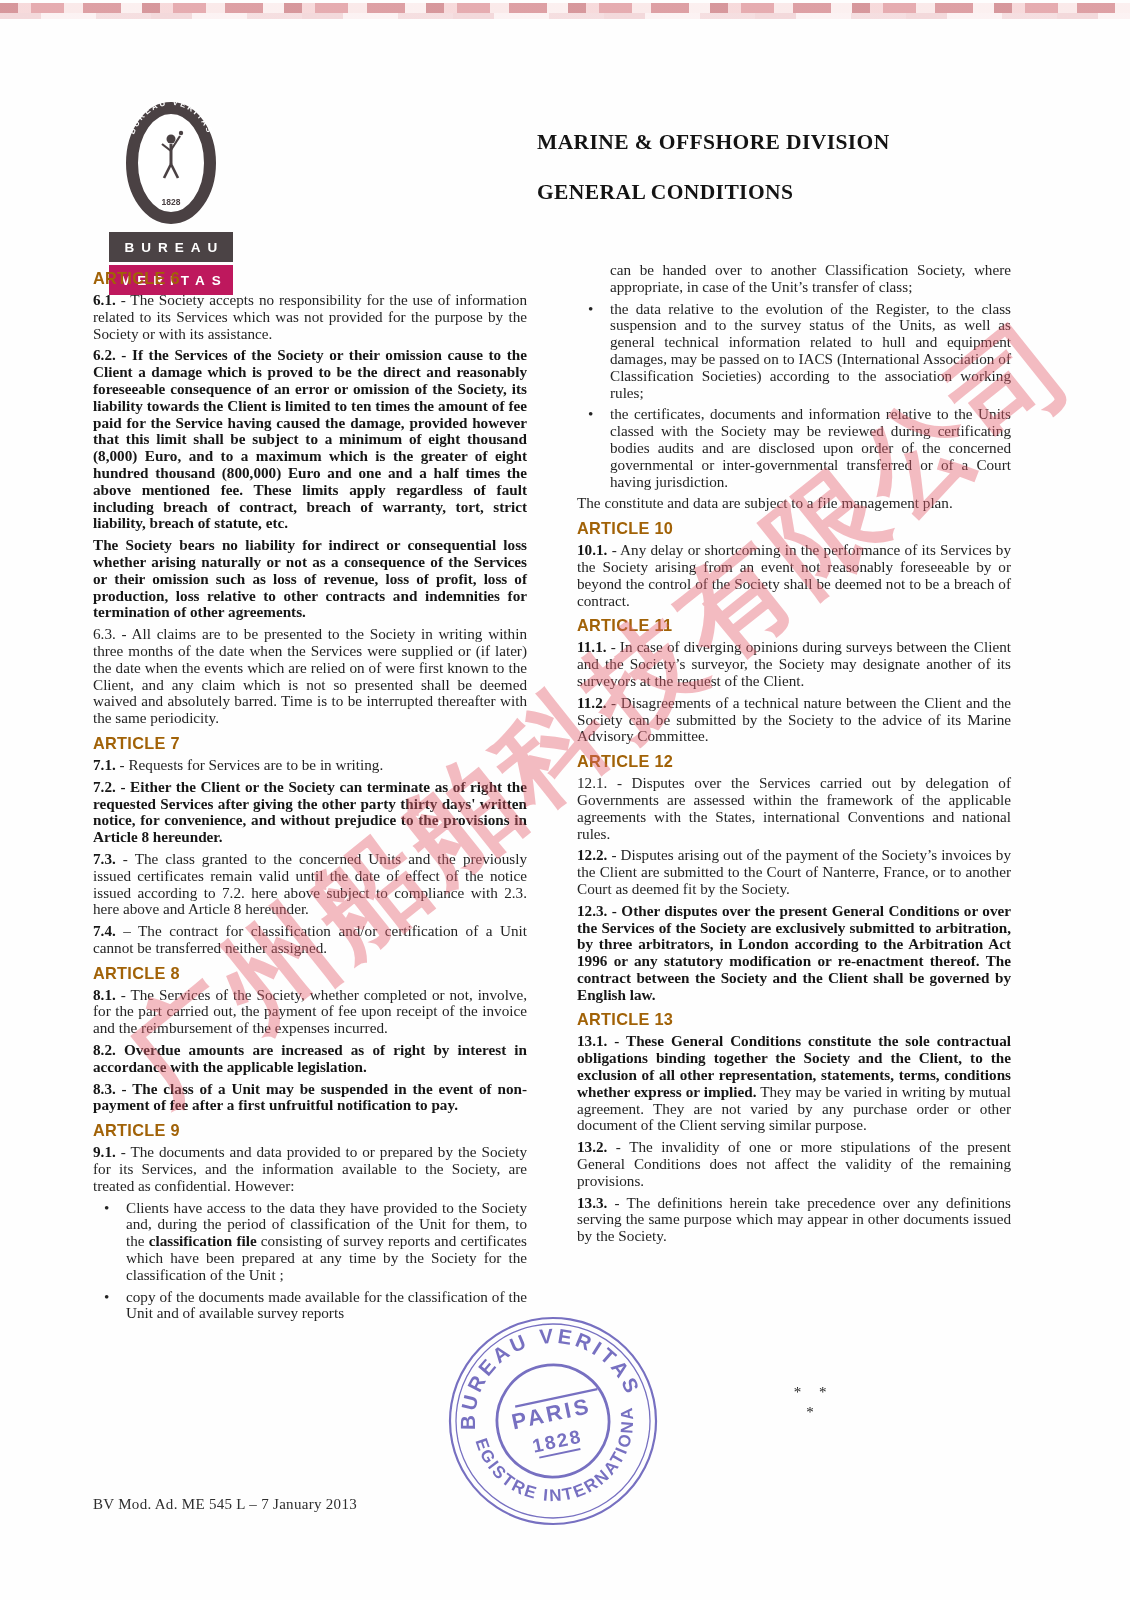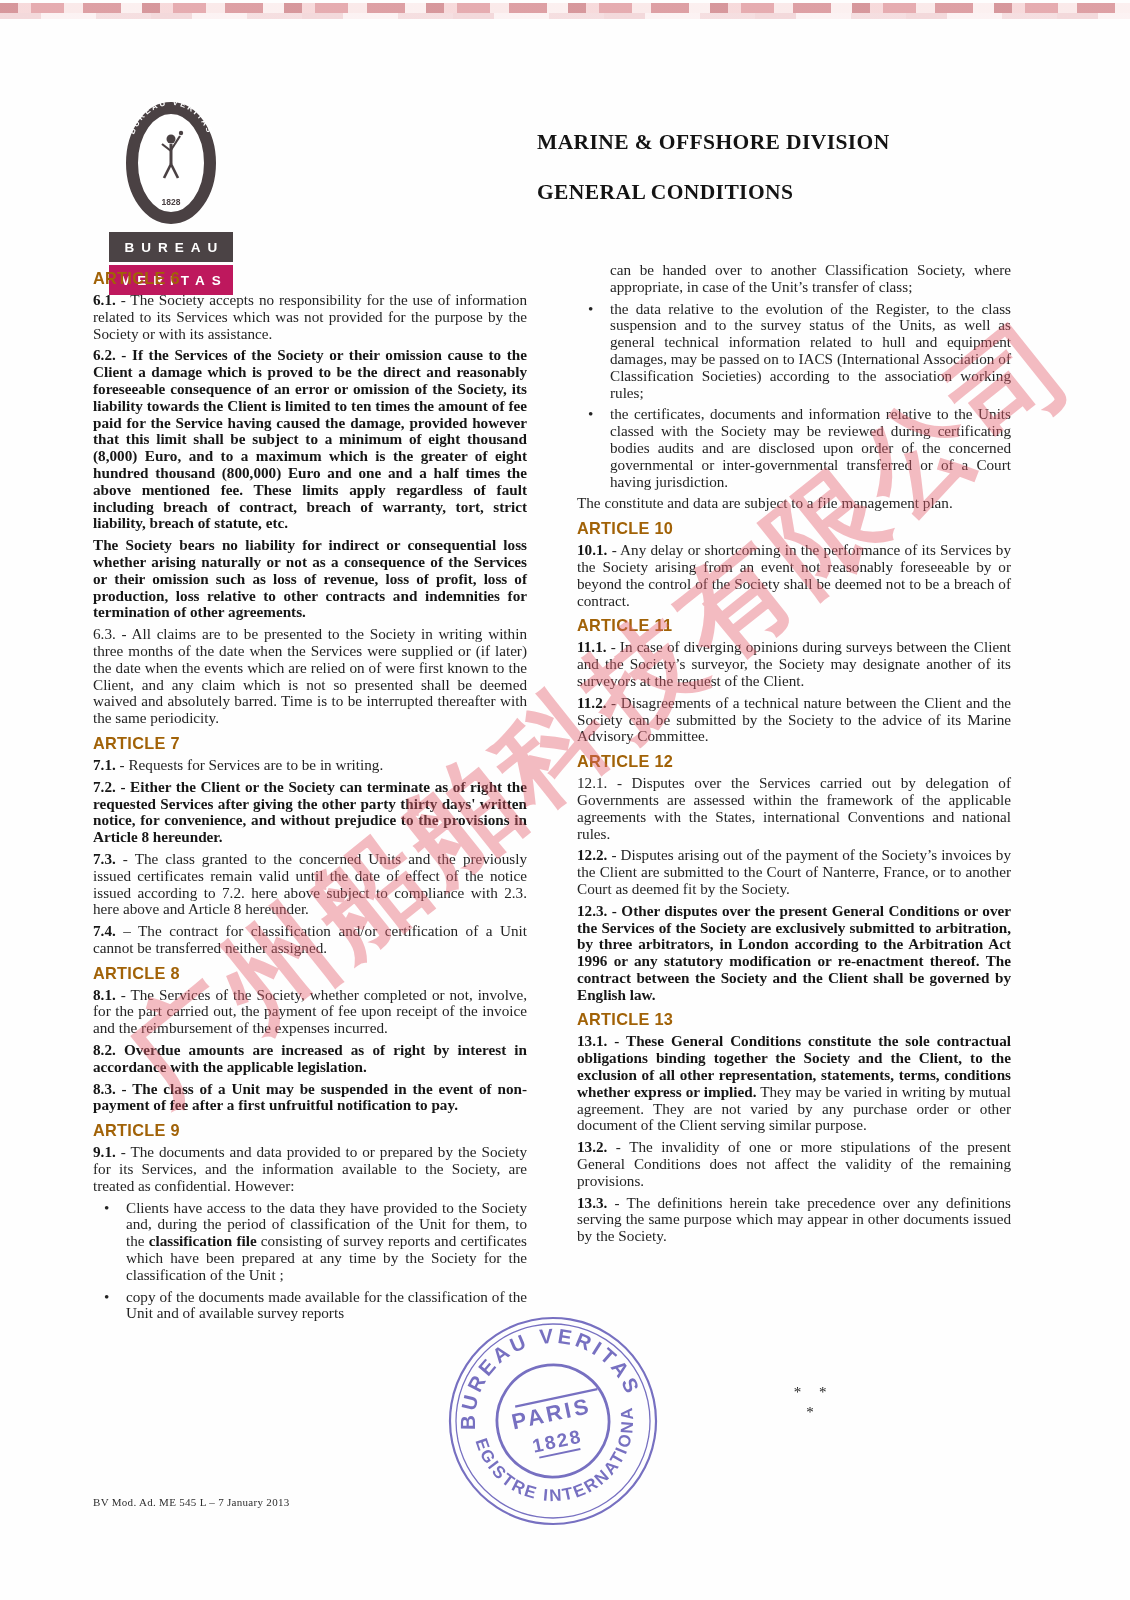--- a/index.html
+++ b/index.html
@@ -48,21 +48,21 @@
   .bullet{display:flex;margin:0 0 5px;}
   .bdot{flex:0 0 33px;padding-left:11px;box-sizing:border-box;}
   .btext{flex:1;text-align:justify;}
   .cont-ind{padding-left:33px;}
   
   .stars{position:absolute;left:762px;top:1384px;width:96px;text-align:center;
     font-size:15px;color:#222;}
   .stars .s1{word-spacing:14px;}
   .stars .s2{margin-top:3px;}
   
-  .footer{position:absolute;left:93px;top:1496px;font-size:11px;color:#2e2e2e;
+  .footer{position:absolute;left:93px;top:1496px;font-size:15px;color:#2e2e2e;
     letter-spacing:.3px;}
   
   .watermark{
     position:absolute;left:-10px;top:645px;width:1220px;height:130px;
     transform:rotate(-38.6deg);transform-origin:center;
     font-family:"DejaVu Sans",sans-serif;font-weight:bold;
     font-size:110px;letter-spacing:7px;line-height:130px;
     color:rgba(228,95,110,.42);white-space:nowrap;
     pointer-events:none;z-index:5;text-align:center;
   }

